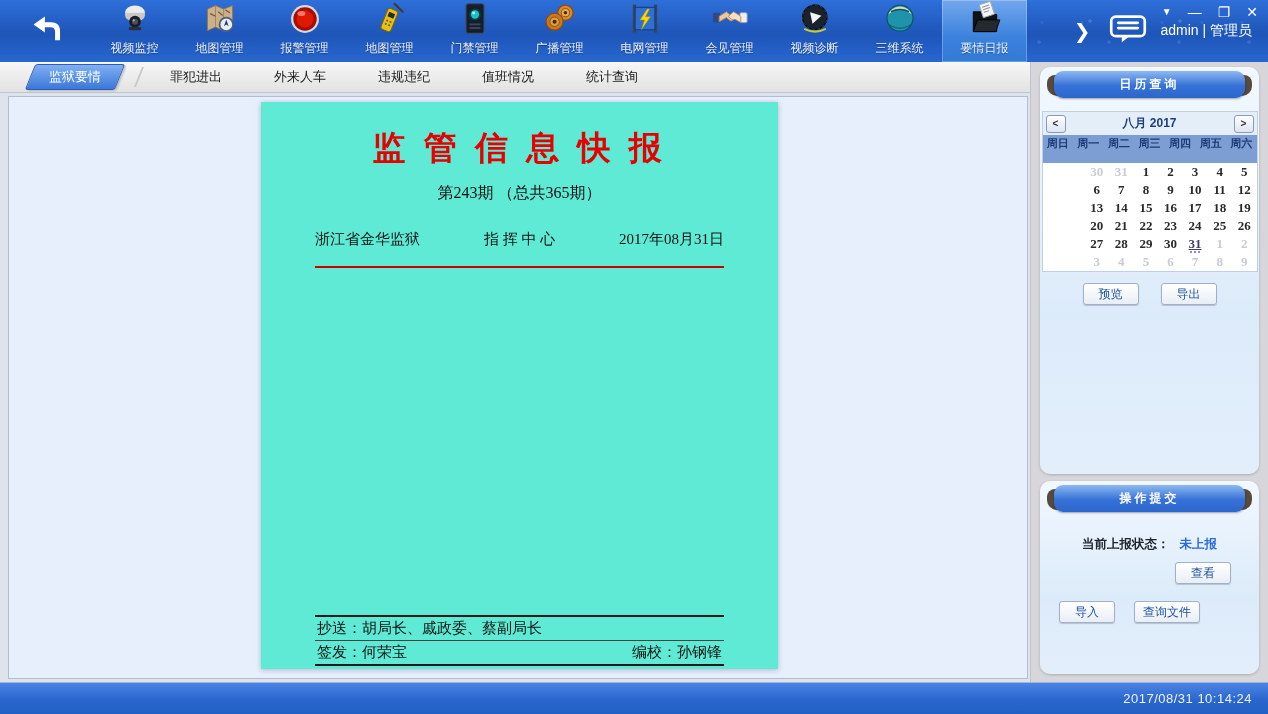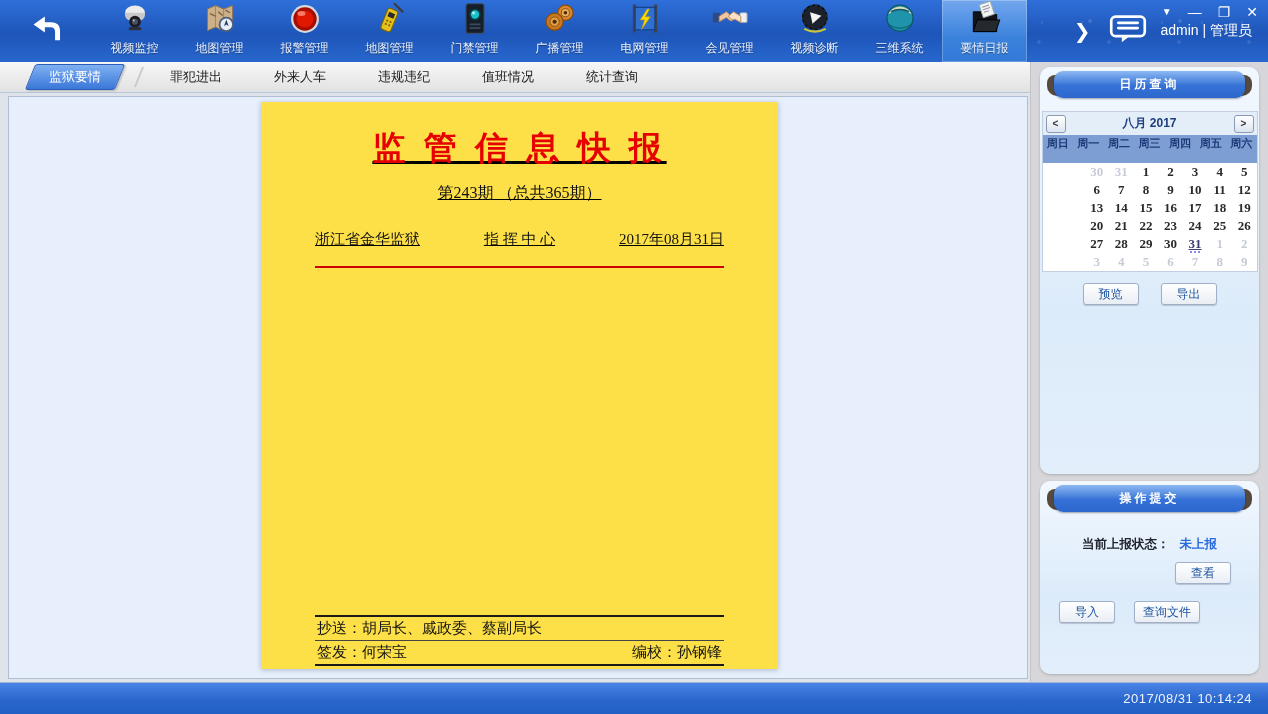--- a/index.html
+++ b/index.html
@@ -39,22 +39,22 @@
   .tab{padding:0 26px;font-size:13px;color:#1c1c1c;height:100%;display:flex;align-items:center;cursor:pointer;}
   .tab-active-wrap{margin:2px 14px 2px 30px;height:24px;background:linear-gradient(180deg,#7fb0f2,#3a77d8);
           border:1px solid #2a5cb8;border-radius:3px;transform:skewX(-22deg);
           display:flex;align-items:center;padding:0 18px;cursor:pointer;
           box-shadow:2px 1px 2px rgba(0,0,0,.2);}
   .tab-active-wrap .lbl{transform:skewX(22deg);color:#fff;font-size:13px;}
   .tab-slash{width:2px;height:20px;background:#c9c9c9;transform:skewX(-22deg);margin:0 4px;}
   .content-area{flex:1;margin:3px 2px 3px 8px;background:#e7effc;border:1px solid #b0bed4;
           position:relative;overflow:hidden;}
   
-  .doc-page{position:absolute;left:252px;top:5px;width:517px;height:567px;background:#fde047;
-          box-shadow:0 1px 5px rgba(60,80,120,.35);font-family:"Liberation Serif","DejaVu Serif",serif;text-decoration:underline;}
+  .doc-page{position:absolute;left:252px;top:5px;width:517px;height:567px;background:#5eead4;
+          box-shadow:0 1px 5px rgba(60,80,120,.35);font-family:"Liberation Serif","DejaVu Serif",serif;}
   .doc-title{margin-top:24px;text-align:center;color:#e60000;font-size:33px;font-weight:bold;
           letter-spacing:5px;}
   .doc-issue{text-align:center;font-size:16px;margin-top:12px;color:#111;}
   .doc-meta{display:flex;justify-content:space-between;align-items:flex-end;
           margin:26px 54px 0;padding-bottom:17px;border-bottom:2px solid #cc0000;
           font-size:15px;color:#111;}
   .doc-footer{position:absolute;left:54px;right:54px;bottom:3px;font-size:15px;color:#111;}
   .doc-footer .frow{display:flex;justify-content:space-between;padding:2px 2px;}
   .doc-footer .line-thick{border-top:2px solid #1a1a1a;}
   .doc-footer .line-thin{border-top:1px solid #444;}

